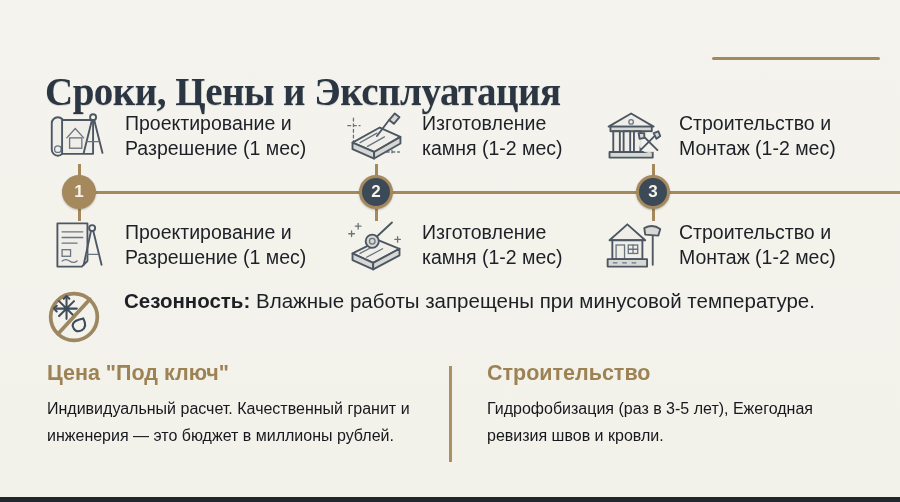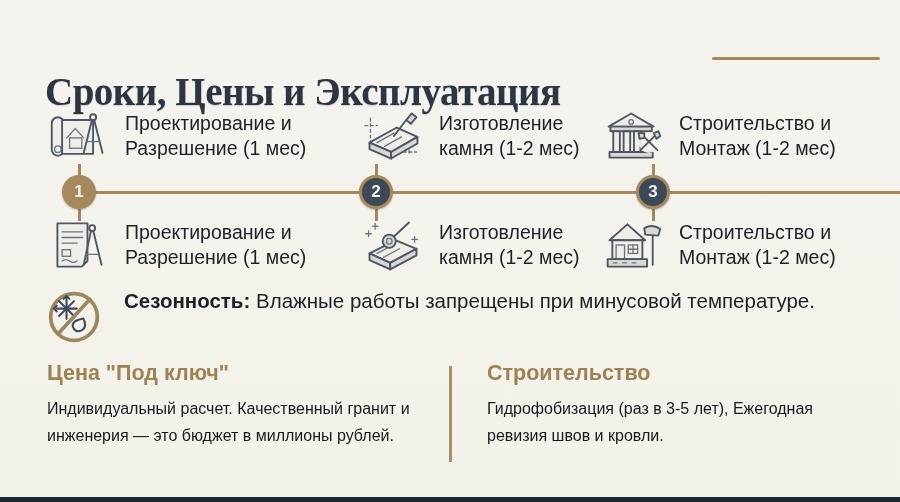--- a/index.html
+++ b/index.html
@@ -27,21 +27,21 @@
   }
   .step-item .icon-box{width:62px;height:60px;flex:0 0 62px;}
   .step-item .icon-box svg{display:block;width:62px;height:60px;}
   .step-label{
     font-size:19.5px;line-height:25px;color:#1d2127;font-weight:500;
     white-space:nowrap;
   }
   .row-top{top:105px;}
   .row-bottom{top:214px;}
   .col-1{left:48px;}
-  .col-2{left:362px;}
+  .col-2{left:345px;}
   .col-3{left:602px;}
   
   .tl-line{position:absolute;top:191px;left:79px;right:0;height:3px;background:#a5895c;}
   .tl-tick{position:absolute;width:3px;height:12px;background:#a5895c;}
   .tl-circle{
     position:absolute;top:175px;width:34px;height:34px;border-radius:50%;
     display:flex;align-items:center;justify-content:center;
     font-size:17px;font-weight:700;color:#f5f3ea;box-sizing:border-box;
     box-shadow:0 1px 2px rgba(0,0,0,0.25);
   }

